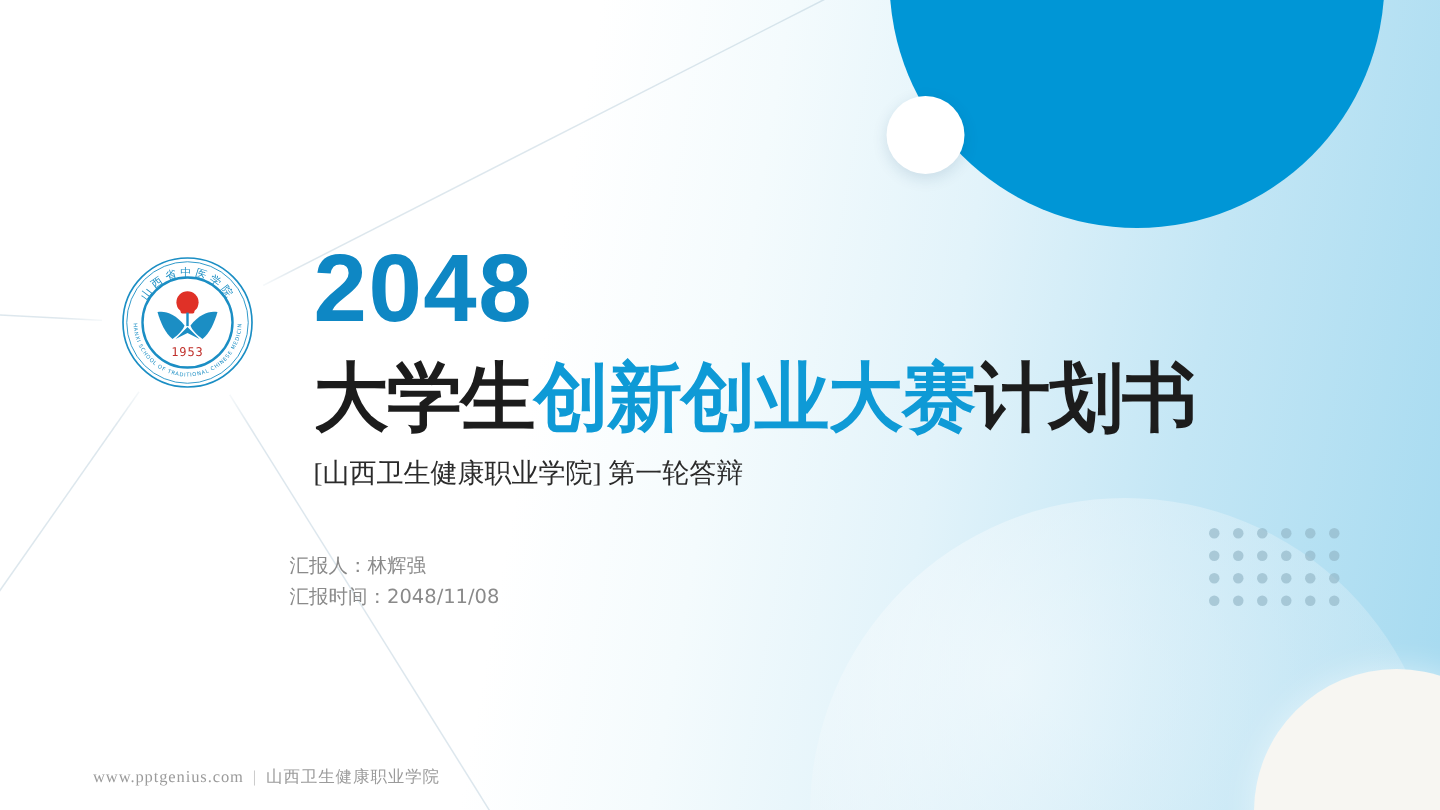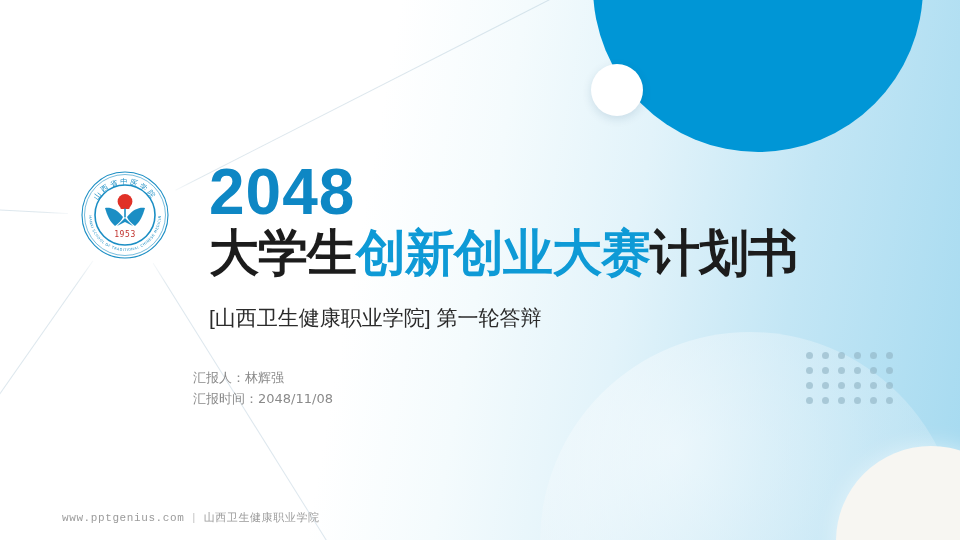--- a/index.html
+++ b/index.html
@@ -76,44 +76,44 @@
 
   
   .text-block { position:absolute; left:209px; top:160px; width:640px; }
 
   .year {
     font-size:64px; line-height:64px; font-weight:bold;
     color:#0e87c4; letter-spacing:1px;
     font-family:"Liberation Sans","DejaVu Sans",sans-serif;
   }
   .headline {
-    margin-top:0;
+    margin-top:12px;
     font-size:50px; line-height:58px; font-weight:bold;
     letter-spacing:-1px; white-space:nowrap;
     font-family:"DejaVu Sans","Liberation Sans",sans-serif;
   }
   .headline .dark { color:#1c1c1c; }
   .headline .accent { color:#0e9ad6; }
 
   .subtitle {
-    margin-top:24px;
-    font-size:21px; line-height:24px; color:#2b2b2b;
-    font-family:Liberation Sans, sans-serif;
+    margin-top:9px;
+    font-size:18px; line-height:24px; color:#2b2b2b;
+    font-family:Liberation Serif, serif;
   }
 
   .meta { position:absolute; left:193px; top:367px; }
   .meta div {
     font-size:13px; line-height:21px; color:#8a8a8a;
     font-family:"DejaVu Sans","Liberation Sans",sans-serif;
   }
 
   .footer {
     position:absolute; left:62px; top:510px;
     font-size:11px; color:#9b9b9b; letter-spacing:.6px;
-    font-family:Liberation Mono, monospace;
+    font-family:Liberation Serif, serif;
   }
   .footer .sep { margin:0 6px; color:#c2c2c2; }
   .footer span { display:inline; }
 </style>
 </head>
 <body>
 
 <div id="slide">
 
   <div class="deco hairline hl1"></div>

